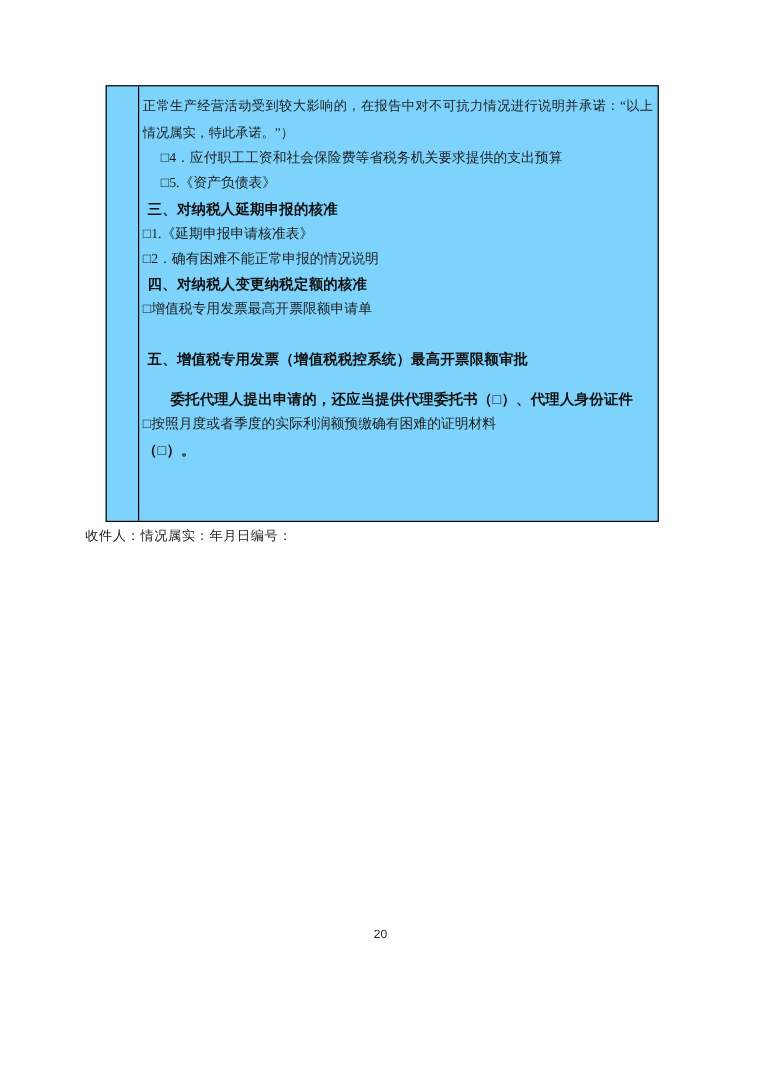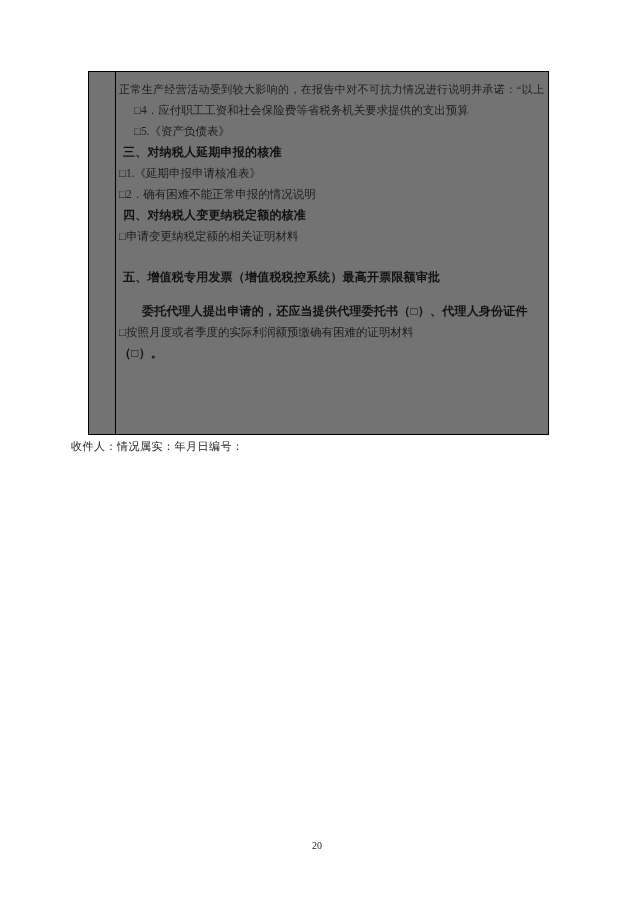--- a/index.html
+++ b/index.html
@@ -2,21 +2,21 @@
 <html><head>
 <meta charset="utf-8">
 <style>
   html,body{margin:0;padding:0;}
   body{
     width:634px;height:898px;position:relative;background:#ffffff;
     font-family:"Liberation Serif", serif;color:#1c1c1c;overflow:hidden;
   }
   .ftable{
     position:absolute;left:88px;top:71px;width:461px;height:364px;
-    border:1.5px solid #000;box-sizing:border-box;display:flex;background:#737373;
+    border:1.5px solid #000;box-sizing:border-box;display:flex;background:#7dd3fc;
   }
   .cell-left{width:27px;border-right:1.5px solid #000;box-sizing:border-box;flex:0 0 auto;}
   .cell-main{flex:1 1 auto;padding:6px 4px 0 3px;box-sizing:border-box;overflow:hidden;}
   .ln{font-size:11.5px;line-height:21px;white-space:nowrap;}
   .pj{
     font-size:11px;letter-spacing:-0.2px;line-height:22px;white-space:normal;
     text-align:justify;text-align-last:justify;
   }
   .pc{font-size:11px;line-height:22px;}
   .ind2{padding-left:15px;}
@@ -26,39 +26,40 @@
   }
   .sp{margin-top:20px;}
   .bd{
     font-family:"Liberation Sans", sans-serif;font-weight:700;font-size:12px;
     letter-spacing:0.2px;color:#111;
   }
   .ind1{padding-left:23px;}
   .gapbig{margin-top:13px;}
   .receipt{position:absolute;left:71px;top:439px;font-size:11px;letter-spacing:0.5px;color:#1c1c1c;}
   .pagenum{
-    position:absolute;left:0;right:0;top:840px;text-align:center;
-    font-size:10px;font-family:Liberation Serif, serif;color:#222;
+    position:absolute;left:0;right:0;top:774px;text-align:center;
+    font-size:10px;font-family:Liberation Sans, sans-serif;color:#222;
   }
 </style>
 </head>
 <body>
 
 <div class="ftable">
   <div class="cell-left"></div>
   <div class="cell-main">
     <div id="form-lines">
         <div class="ln pj">正常生产经营活动受到较大影响的，在报告中对不可抗力情况进行说明并承诺：“以上</div>
+        <div class="ln pc">情况属实，特此承诺。”）</div>
         <div class="ln ind2">□4．应付职工工资和社会保险费等省税务机关要求提供的支出预算</div>
         <div class="ln ind2">□5.《资产负债表》</div>
         <div class="ln hd">三、对纳税人延期申报的核准</div>
         <div class="ln">□1.《延期申报申请核准表》</div>
         <div class="ln">□2．确有困难不能正常申报的情况说明</div>
         <div class="ln hd">四、对纳税人变更纳税定额的核准</div>
-        <div class="ln">□申请变更纳税定额的相关证明材料</div>
+        <div class="ln">□增值税专用发票最高开票限额申请单</div>
         <div class="ln hd sp">五、增值税专用发票（增值税税控系统）最高开票限额审批</div>
         <div class="ln bd ind1 gapbig">委托代理人提出申请的，还应当提供代理委托书（□）、代理人身份证件</div>
         <div class="ln">□按照月度或者季度的实际利润额预缴确有困难的证明材料</div>
         <div class="ln bd">（□）。</div>
       </div>
   </div>
 </div>
 
 <div class="receipt">收件人：情况属实：年月日编号：</div>
 

